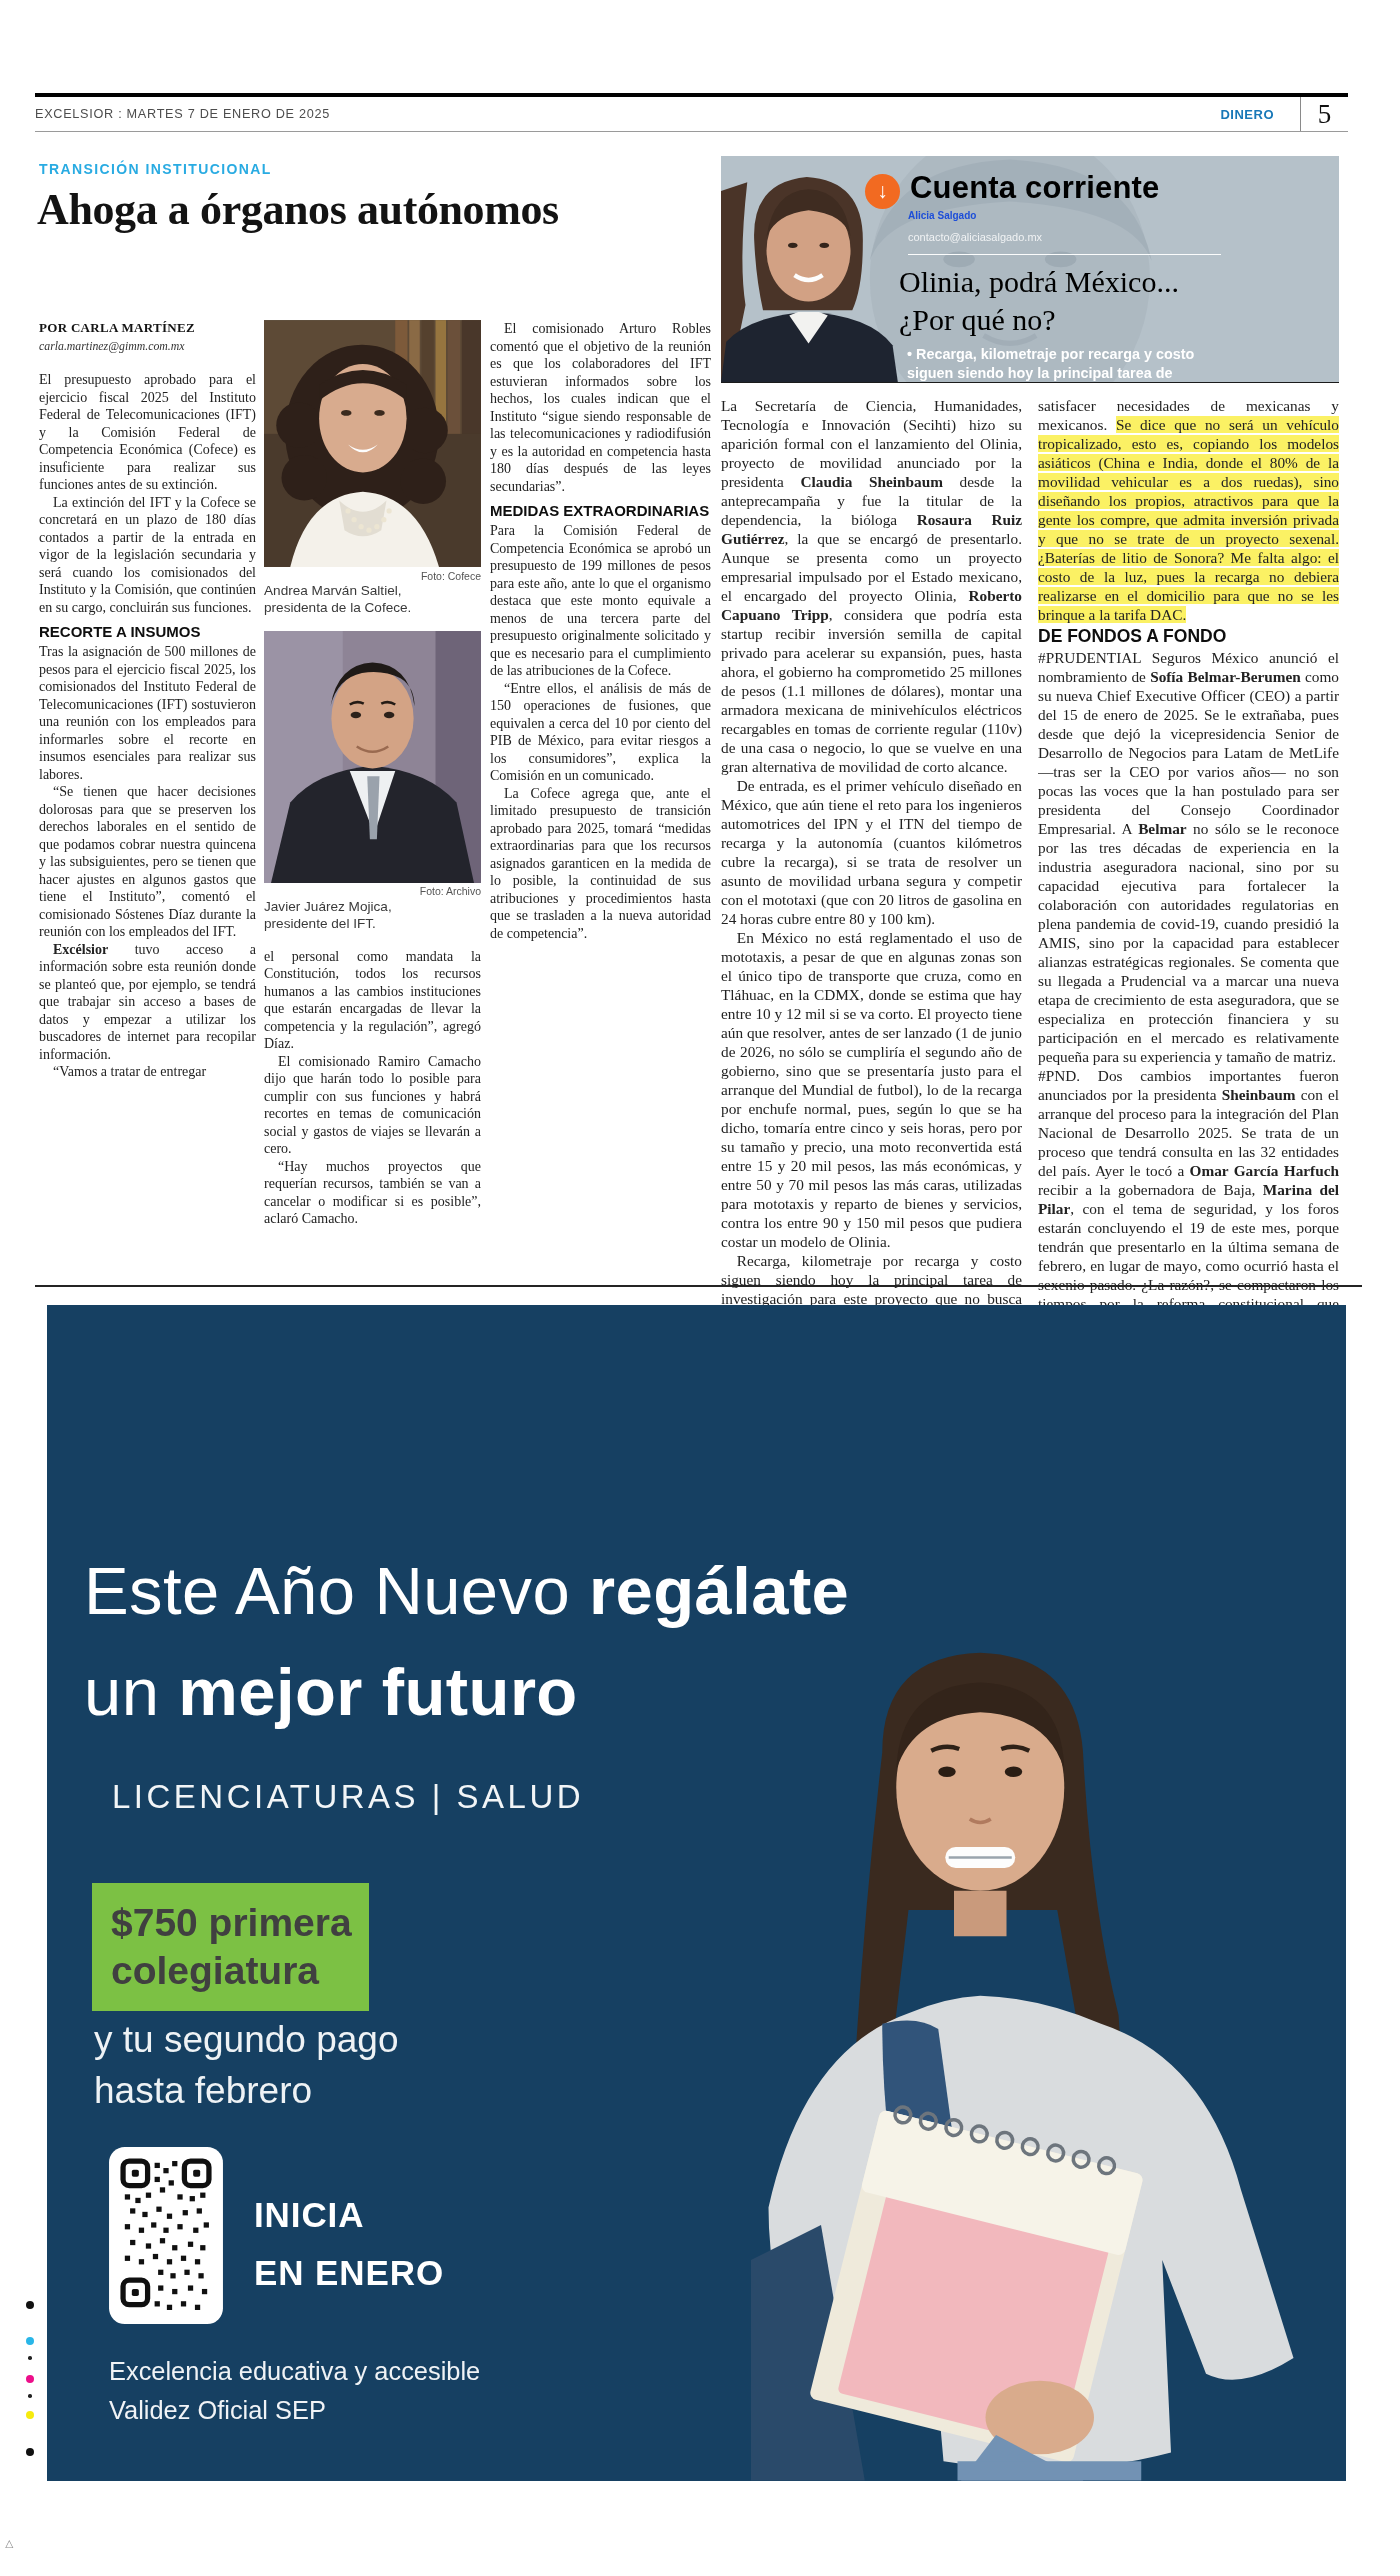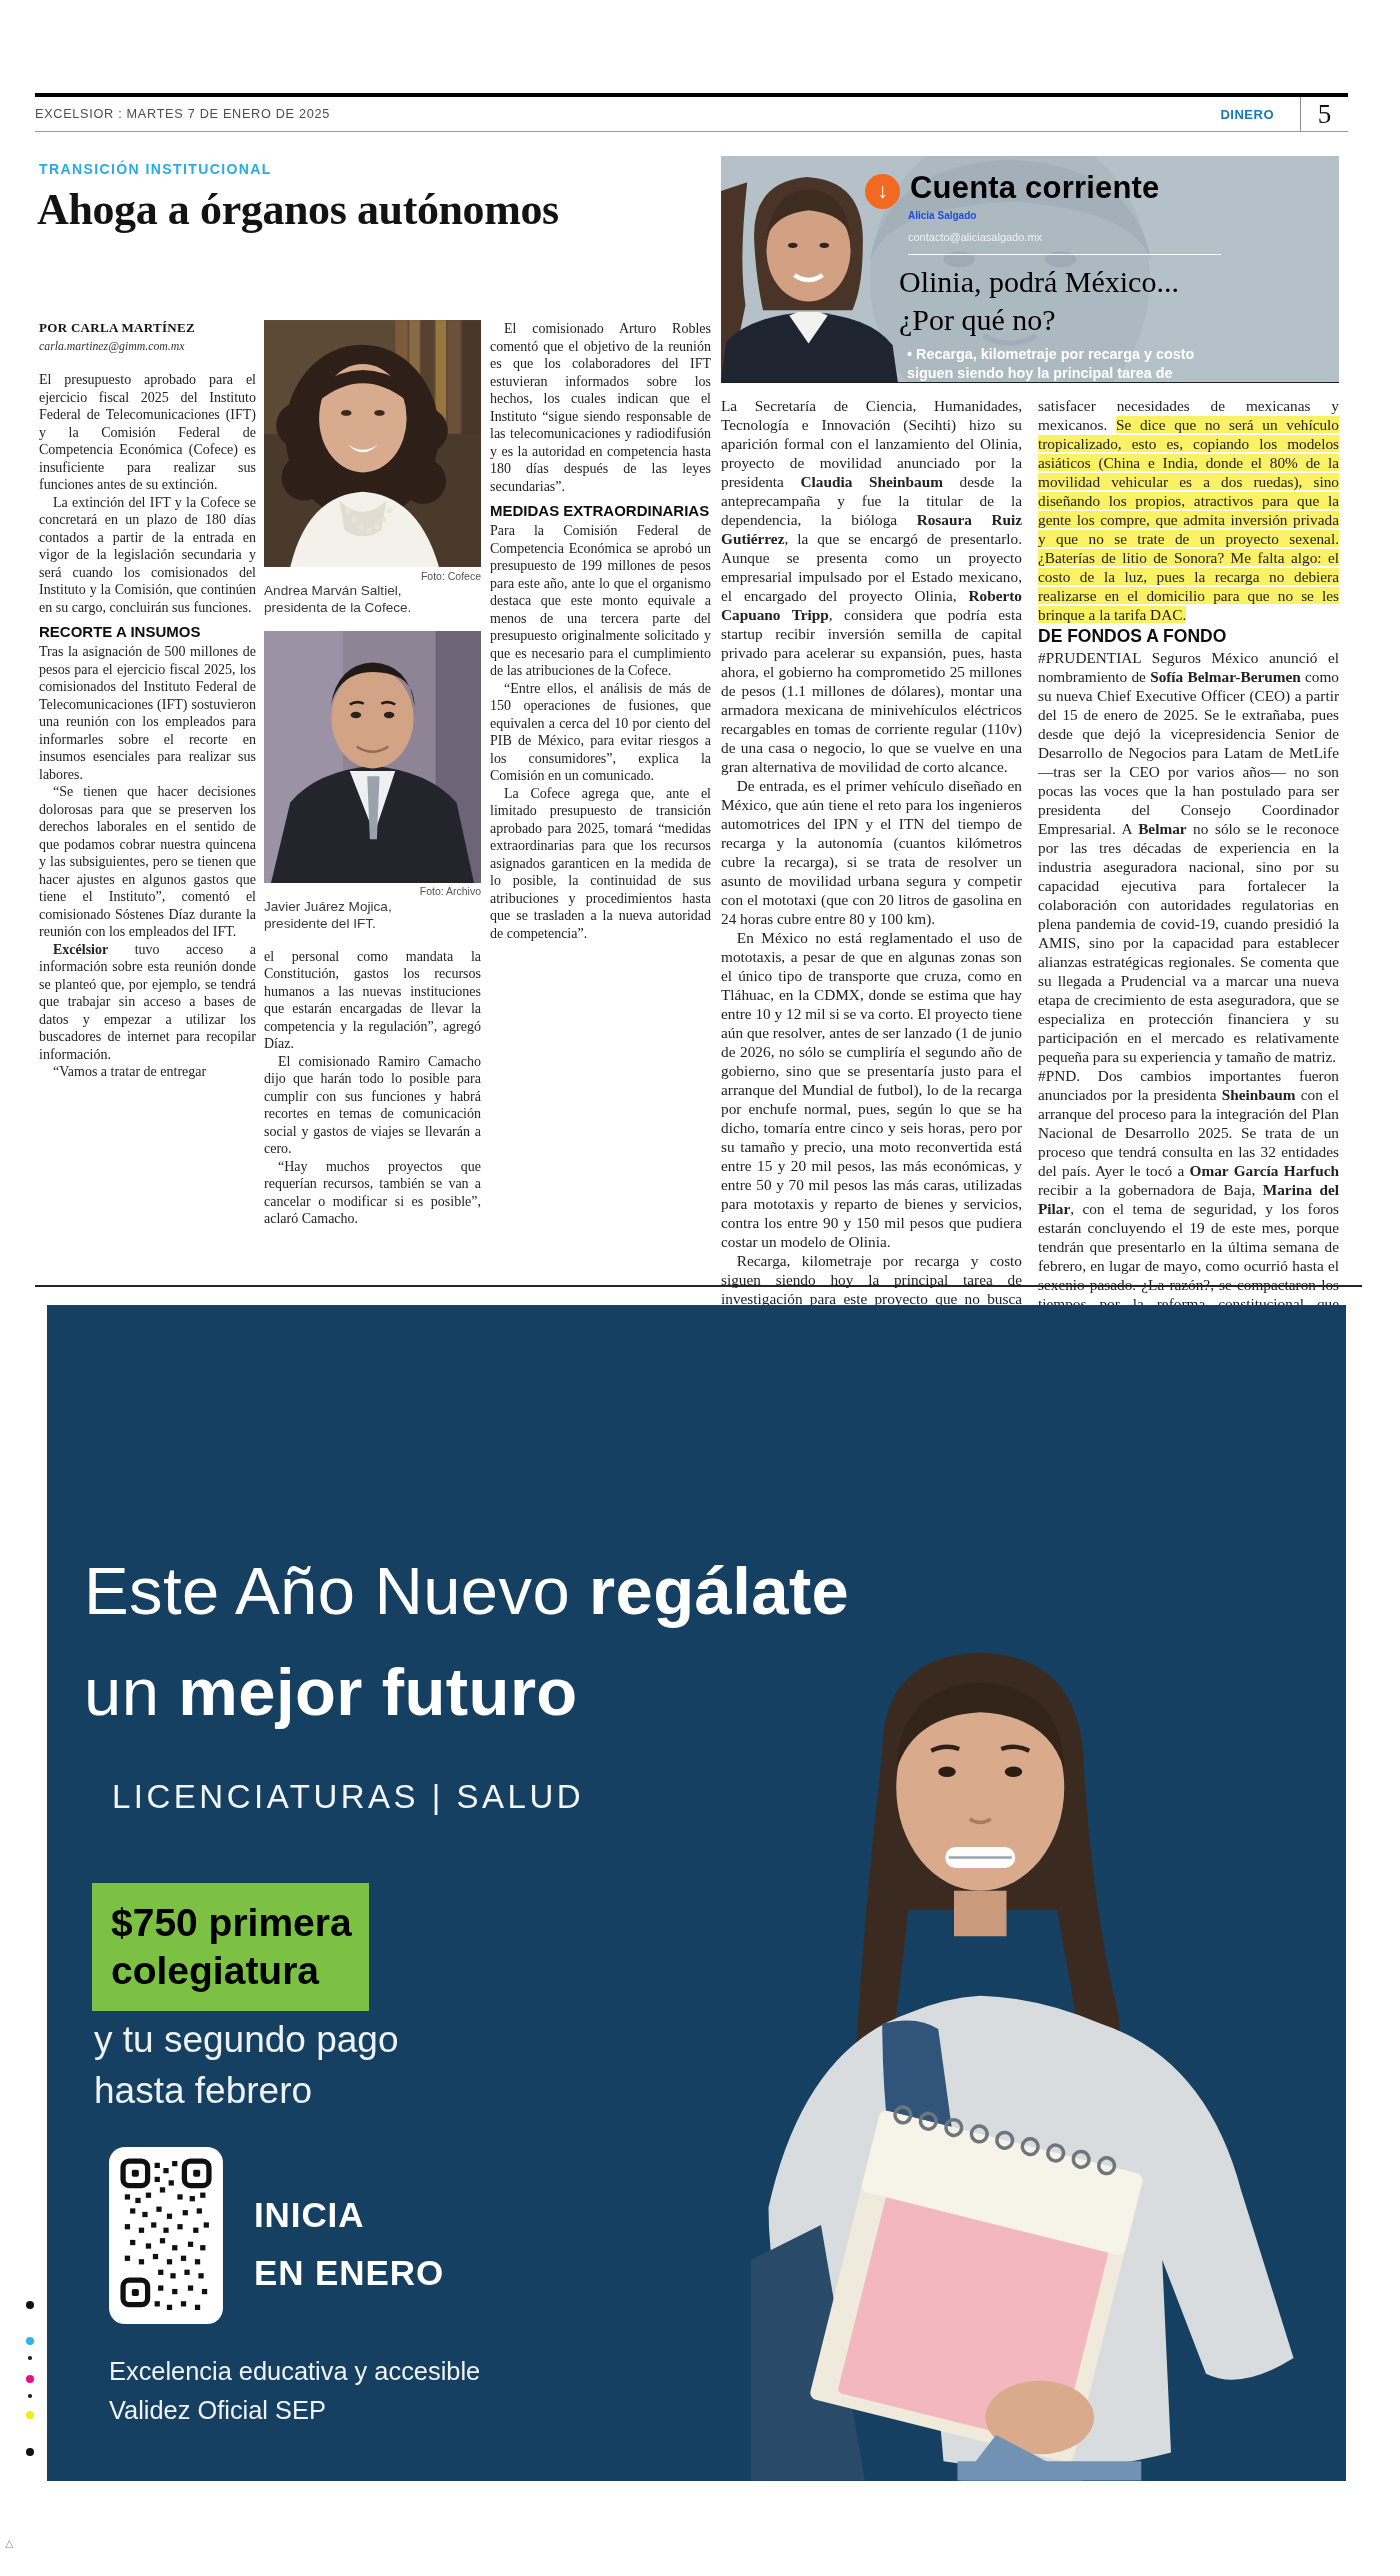--- a/index.html
+++ b/index.html
@@ -78,21 +78,21 @@
   #ad-brand{position:absolute;left:0;top:98px;width:100%;text-align:center;
     font-size:86px;font-weight:400;letter-spacing:3.5px;color:#fff;}
   #ad-brand .brand-b{opacity:.96;}
   .ad-tagline{position:absolute;left:37px;font-weight:400;font-size:67px;letter-spacing:0.4px;color:#fff;}
   #ad-tag1{top:247px;}
   #ad-tag2{top:348px;}
   #ad-programs{position:absolute;left:65px;top:473px;font-size:33px;font-weight:400;
     letter-spacing:3.5px;color:#f2f5f7;}
   #ad-offer{position:absolute;left:45px;top:578px;width:277px;height:128px;background:var(--ad-green);
     display:flex;flex-direction:column;justify-content:center;padding-left:19px;box-sizing:border-box;}
-  #ad-offer div{font-weight:700;font-size:39px;line-height:48px;color:#000000;}
+  #ad-offer div{font-weight:700;font-size:39px;line-height:48px;color:#404040;}
   #ad-sec1{position:absolute;left:47px;top:714px;font-size:37px;font-weight:400;color:#eef2f5;}
   #ad-sec2{position:absolute;left:47px;top:765px;font-size:37px;font-weight:400;color:#eef2f5;}
   #ad-qr{position:absolute;left:62px;top:842px;}
   #ad-start{position:absolute;left:207px;top:881px;font-weight:700;font-size:35px;line-height:58px;
     letter-spacing:0.9px;color:#fff;}
   #ad-footer{position:absolute;left:62px;top:1047px;font-size:25.4px;line-height:39px;font-weight:400;
     color:#f0f3f6;}
   #ad-student{position:absolute;right:0;bottom:0;}
   
   .pmark{position:absolute;border-radius:50%;}
@@ -184,21 +184,21 @@
         <path d="M134,83 q8,-4 16,1" stroke="#241b15" stroke-width="3" fill="none"></path>
         <path d="M106,132 q18,12 36,0" stroke="#9a6a50" stroke-width="3" fill="none"></path>
       </svg>
     </div>
     <div class="photo-credit">Foto: Archivo</div>
     <div class="photo-caption">
       <span>Javier Juárez Mojica,</span>
       <span>presidente del IFT.</span>
     </div>
     <div class="flow" style="margin-top:15.8px">
-        <p class="para"><span>el personal como mandata la Constitución, gastos los recursos humanos a las nuevas instituciones que estarán encargadas de llevar la competencia y la regulación”, agregó Díaz.</span></p>
+        <p class="para"><span>el personal como mandata la Constitución, todos los recursos humanos a las cambios instituciones que estarán encargadas de llevar la competencia y la regulación”, agregó Díaz.</span></p>
         <p class="para ind"><span>El comisionado Ramiro Camacho dijo que harán todo lo posible para cumplir con sus funciones y habrá recortes en temas de comunicación social y gastos de viajes se llevarán a cero.</span></p>
         <p class="para ind"><span>“Hay muchos proyectos que requerían recursos, también se van a cancelar o modificar si es posible”, aclaró Camacho.</span></p>
       </div>
   </div>
 
   <div id="col3" class="abs newscol">
     <div class="flow">
         <p class="para ind"><span>El comisionado Arturo Robles comentó que el objetivo de la reunión es que los colaboradores del IFT estuvieran informados sobre los hechos, los cuales indican que el Instituto “sigue siendo responsable de las telecomunicaciones y radiodifusión y es la autoridad en competencia hasta 180 días después de las leyes secundarias”.</span></p>
         <div class="subhead">MEDIDAS EXTRAORDINARIAS</div>
         <p class="para"><span>Para la Comisión Federal de Competencia Económica se aprobó un presupuesto de 199 millones de pesos para este año, ante lo que el organismo destaca que este monto equivale a menos de una tercera parte del presupuesto originalmente solicitado y que es necesario para el cumplimiento de las atribuciones de la Cofece.</span></p>

